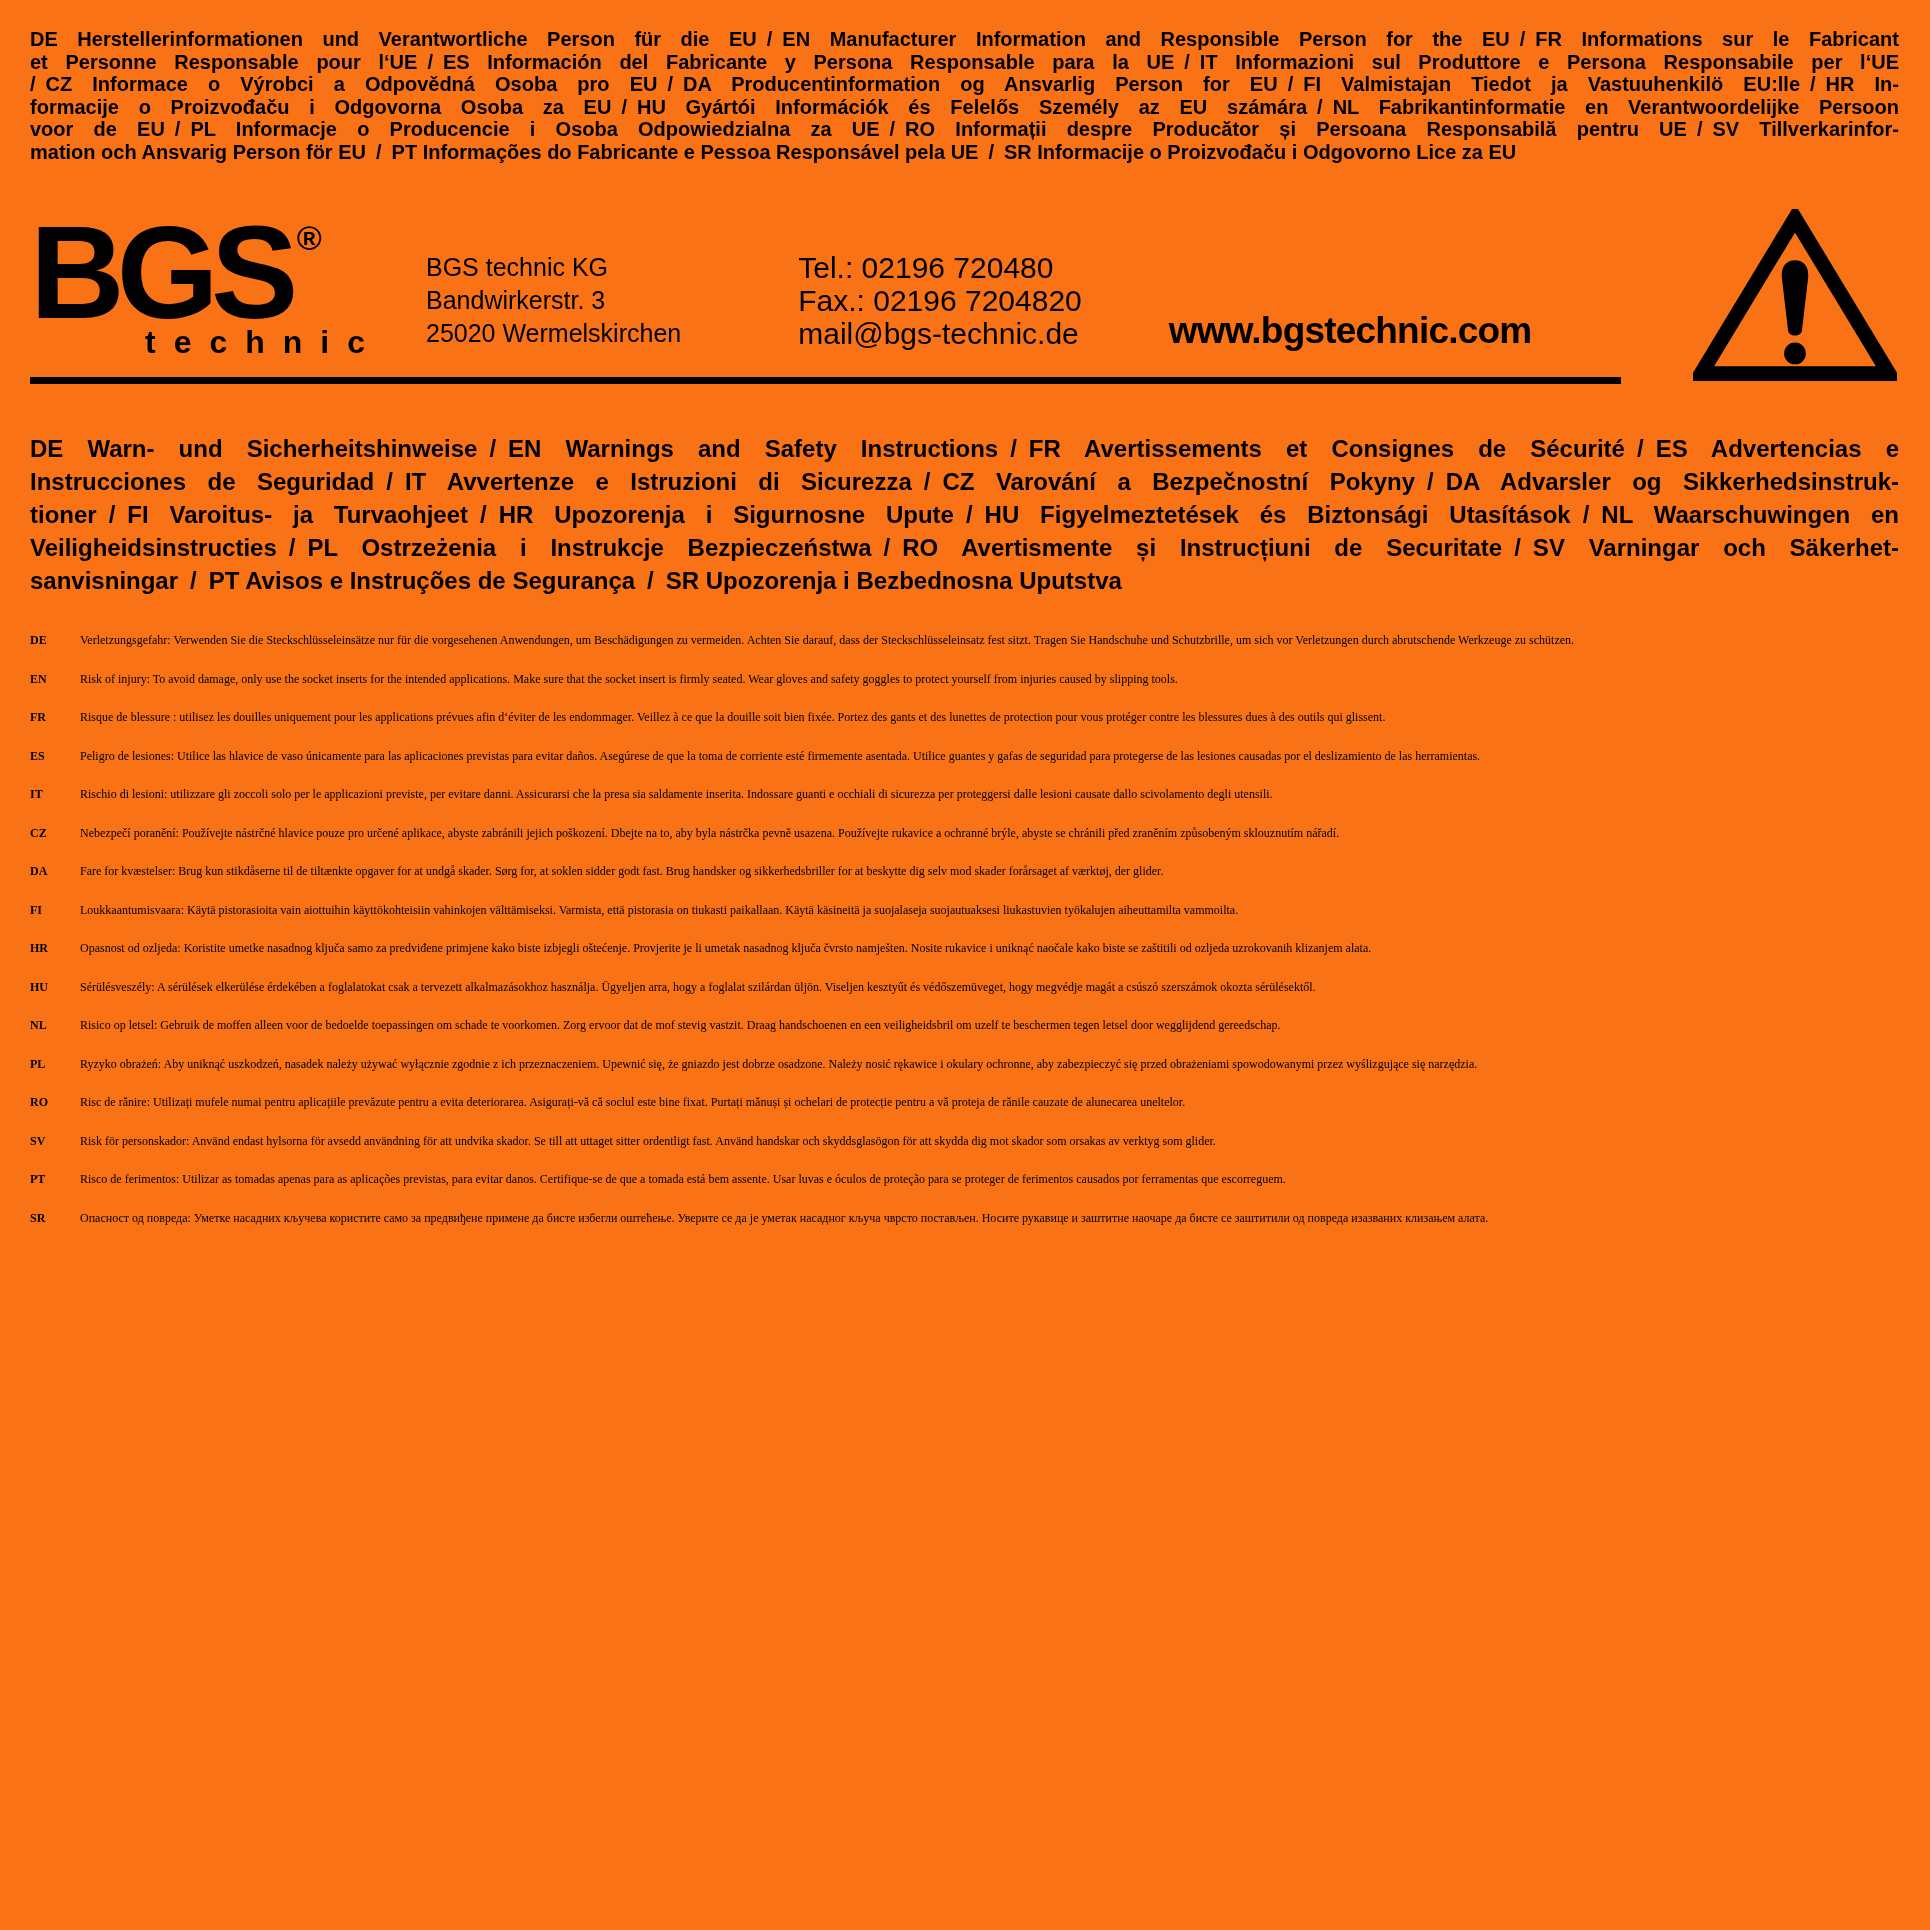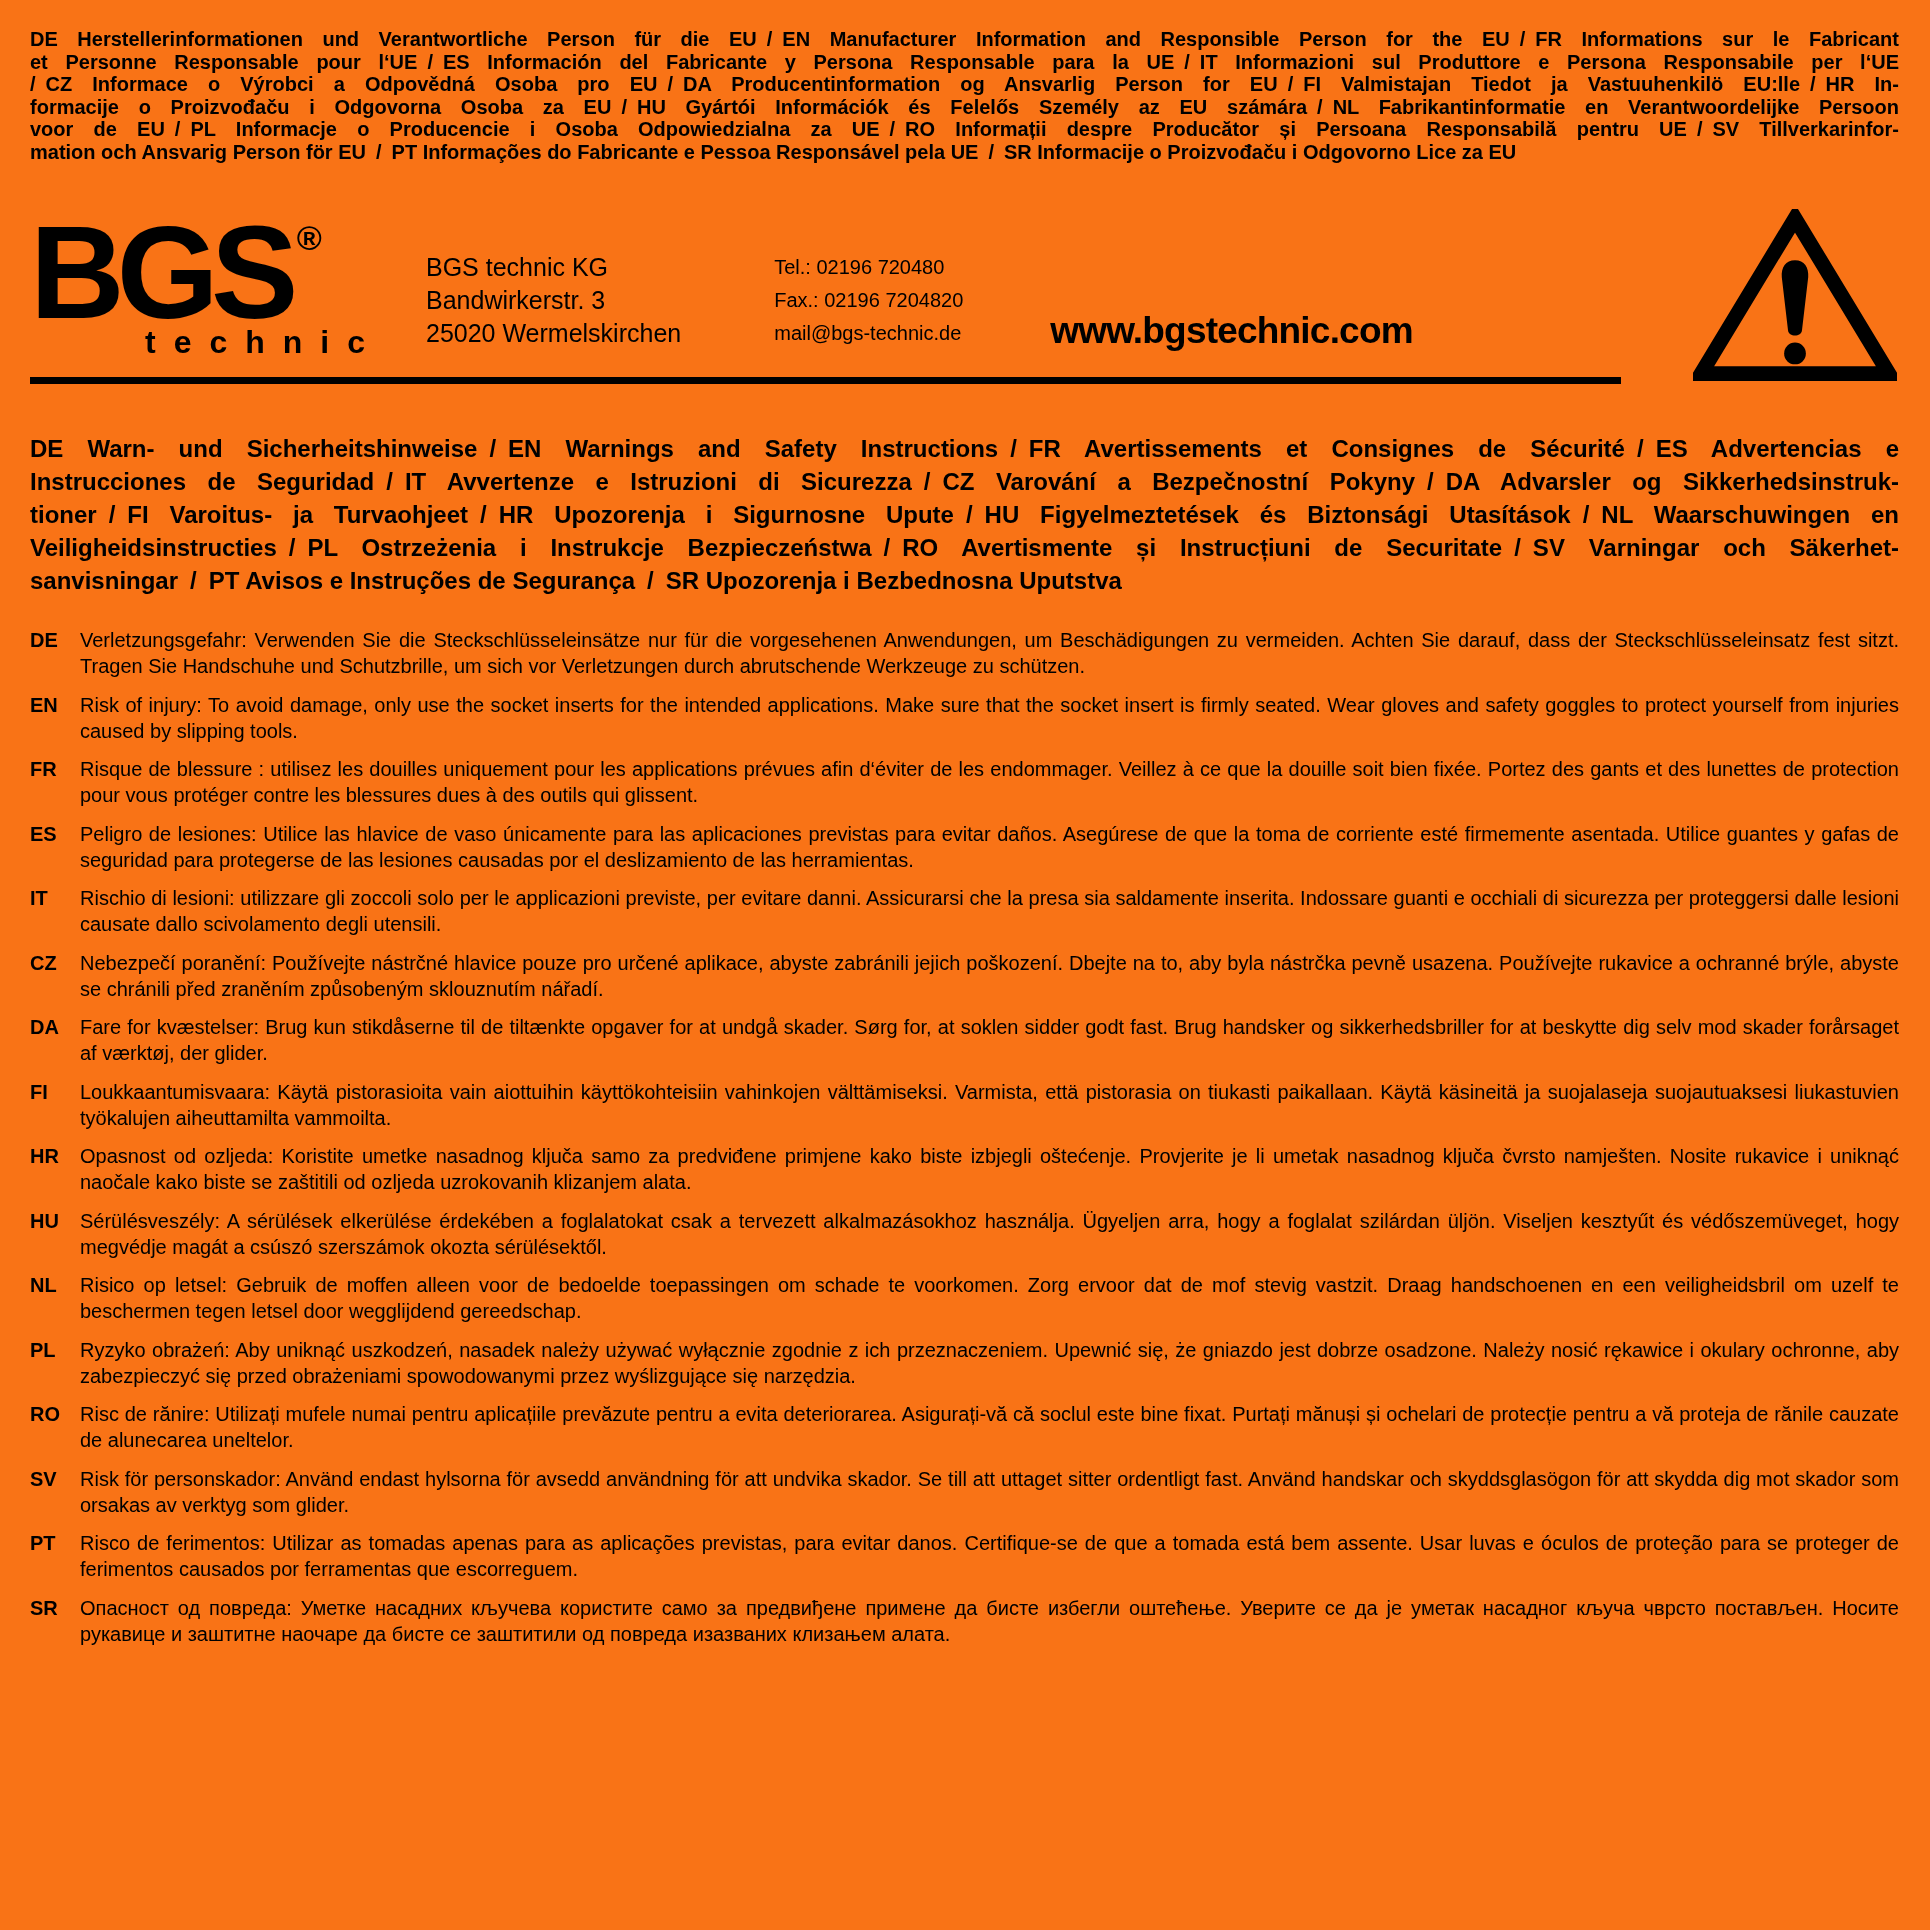--- a/index.html
+++ b/index.html
@@ -15,30 +15,30 @@
   .safety-header .jline{display:block;text-align:justify;text-align-last:justify;}
   .safety-header .lastline{display:block;text-align:left;}
 
   
   .brand-row{display:flex;align-items:flex-start;margin-top:56px;height:145px;}
   .logo{width:342px;flex-shrink:0;margin-top:-4.7px;}
   .logo-word{font-weight:bold;font-size:131px;line-height:0.88;letter-spacing:-7.8px;white-space:nowrap;}
   .logo-reg{font-size:34px;vertical-align:68px;letter-spacing:0;margin-left:6.2px;}
   .logo-sub{font-weight:bold;font-size:32px;letter-spacing:18px;margin-left:115px;margin-top:-6.2px;white-space:nowrap;text-align:center;}
   .addr-col{margin-left:54px;padding-top:31px;font-size:25px;line-height:33px;white-space:nowrap;}
-  .contact-col{margin-left:93px;padding-top:31px;font-size:20px;line-height:33px;white-space:nowrap;}
+  .contact-col{margin-left:117px;padding-top:31px;font-size:30px;line-height:33px;white-space:nowrap;}
   .website{margin-left:87px;margin-top:90px;font-weight:bold;font-size:37px;letter-spacing:-0.8px;white-space:nowrap;}
 
   .warn-triangle{position:absolute;top:209px;right:33px;width:204px;height:174px;}
 
   .rule{height:7px;background:#000;width:1591px;margin-top:12.5px;}
 
   
   .warnings{margin-top:30px;}
-  .entry{display:flex;margin-bottom:12.5px;font-size:20px;line-height:26px;}
+  .entry{display:flex;margin-bottom:12.5px;font-size:12px;line-height:26px;font-family:Liberation Serif, serif;}
   .entry .code{width:50px;flex-shrink:0;font-weight:bold;}
   .entry .txt{flex:1;text-align:justify;}
 </style>
 </head>
 <body>
 
 <div class="page">
 
   <div class="mfr-header">
     <span class="jline">DE Herstellerinformationen und Verantwortliche Person für die EU / EN Manufacturer Information and Responsible Person for the EU / FR Informations sur le Fabricant</span>

